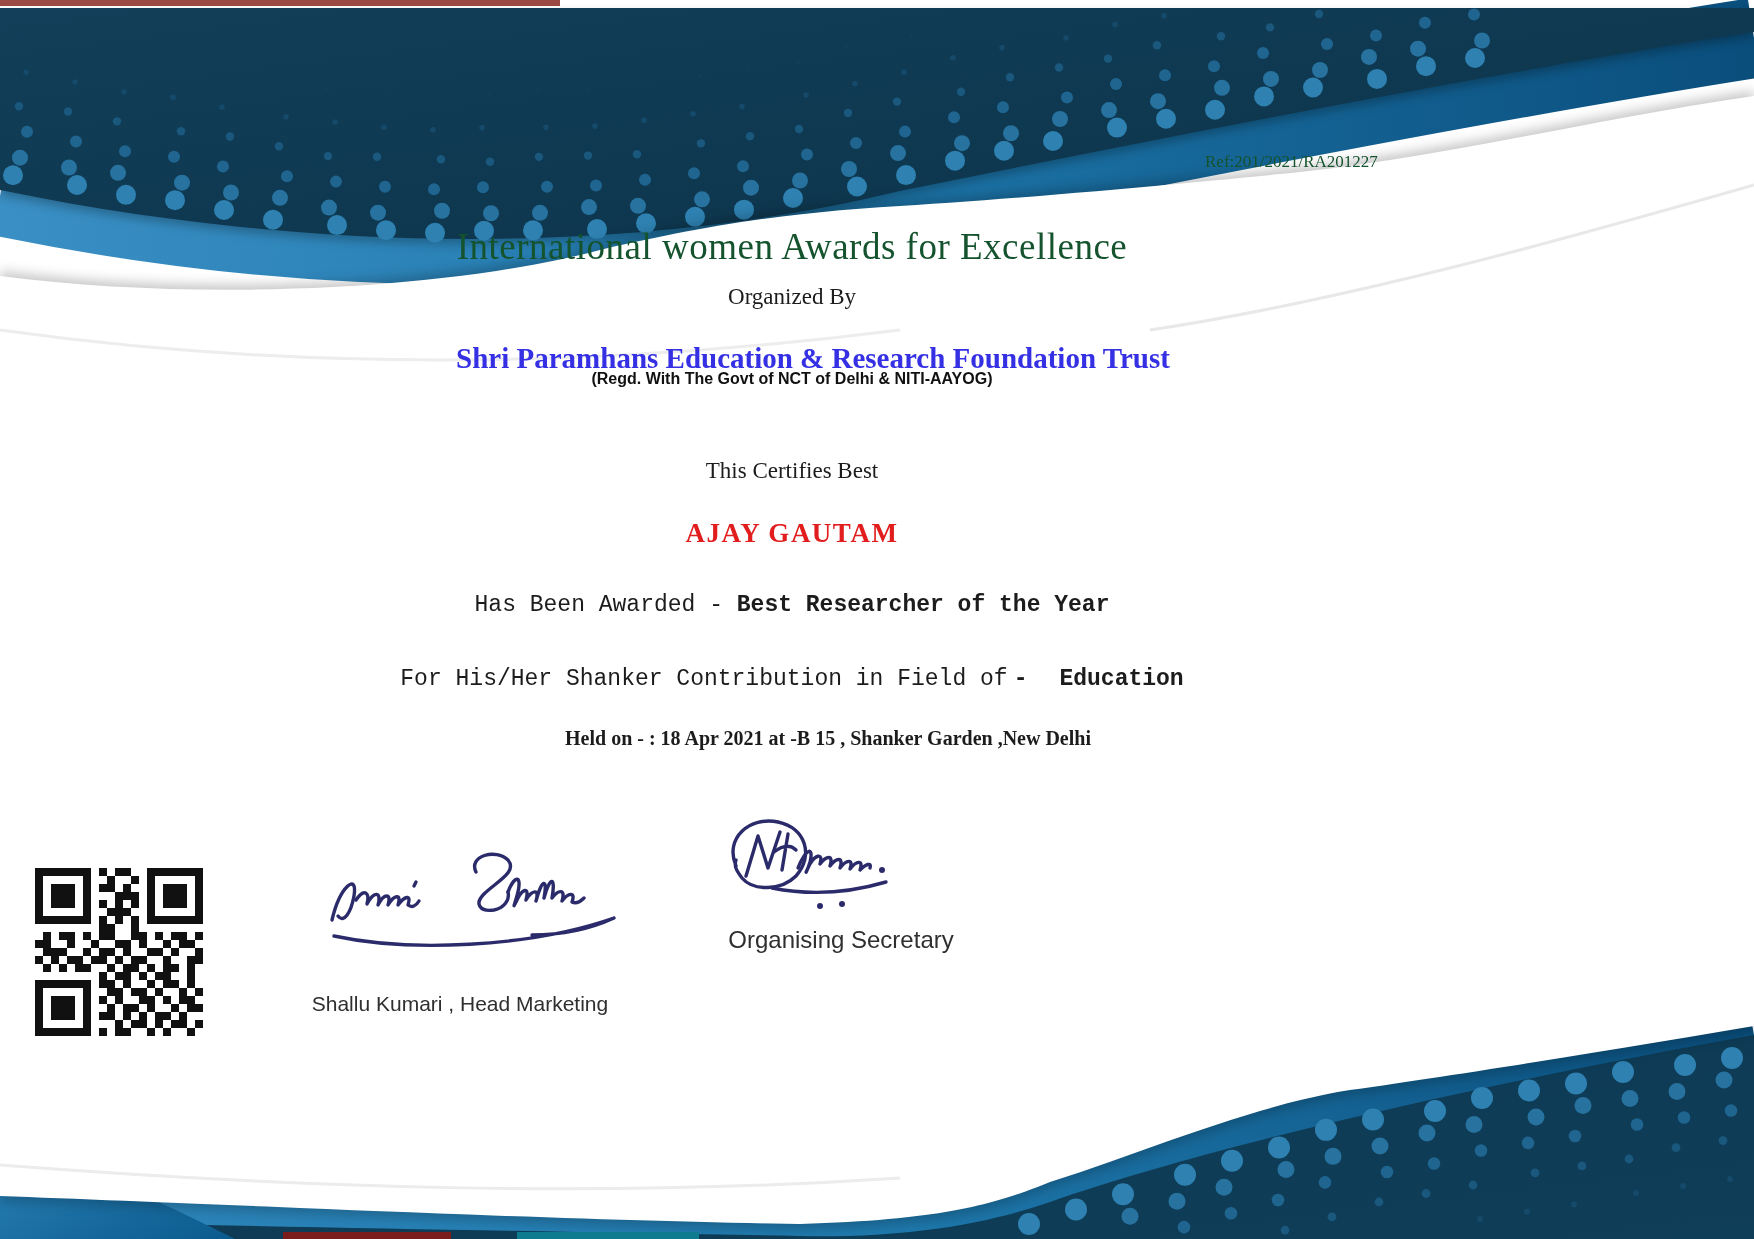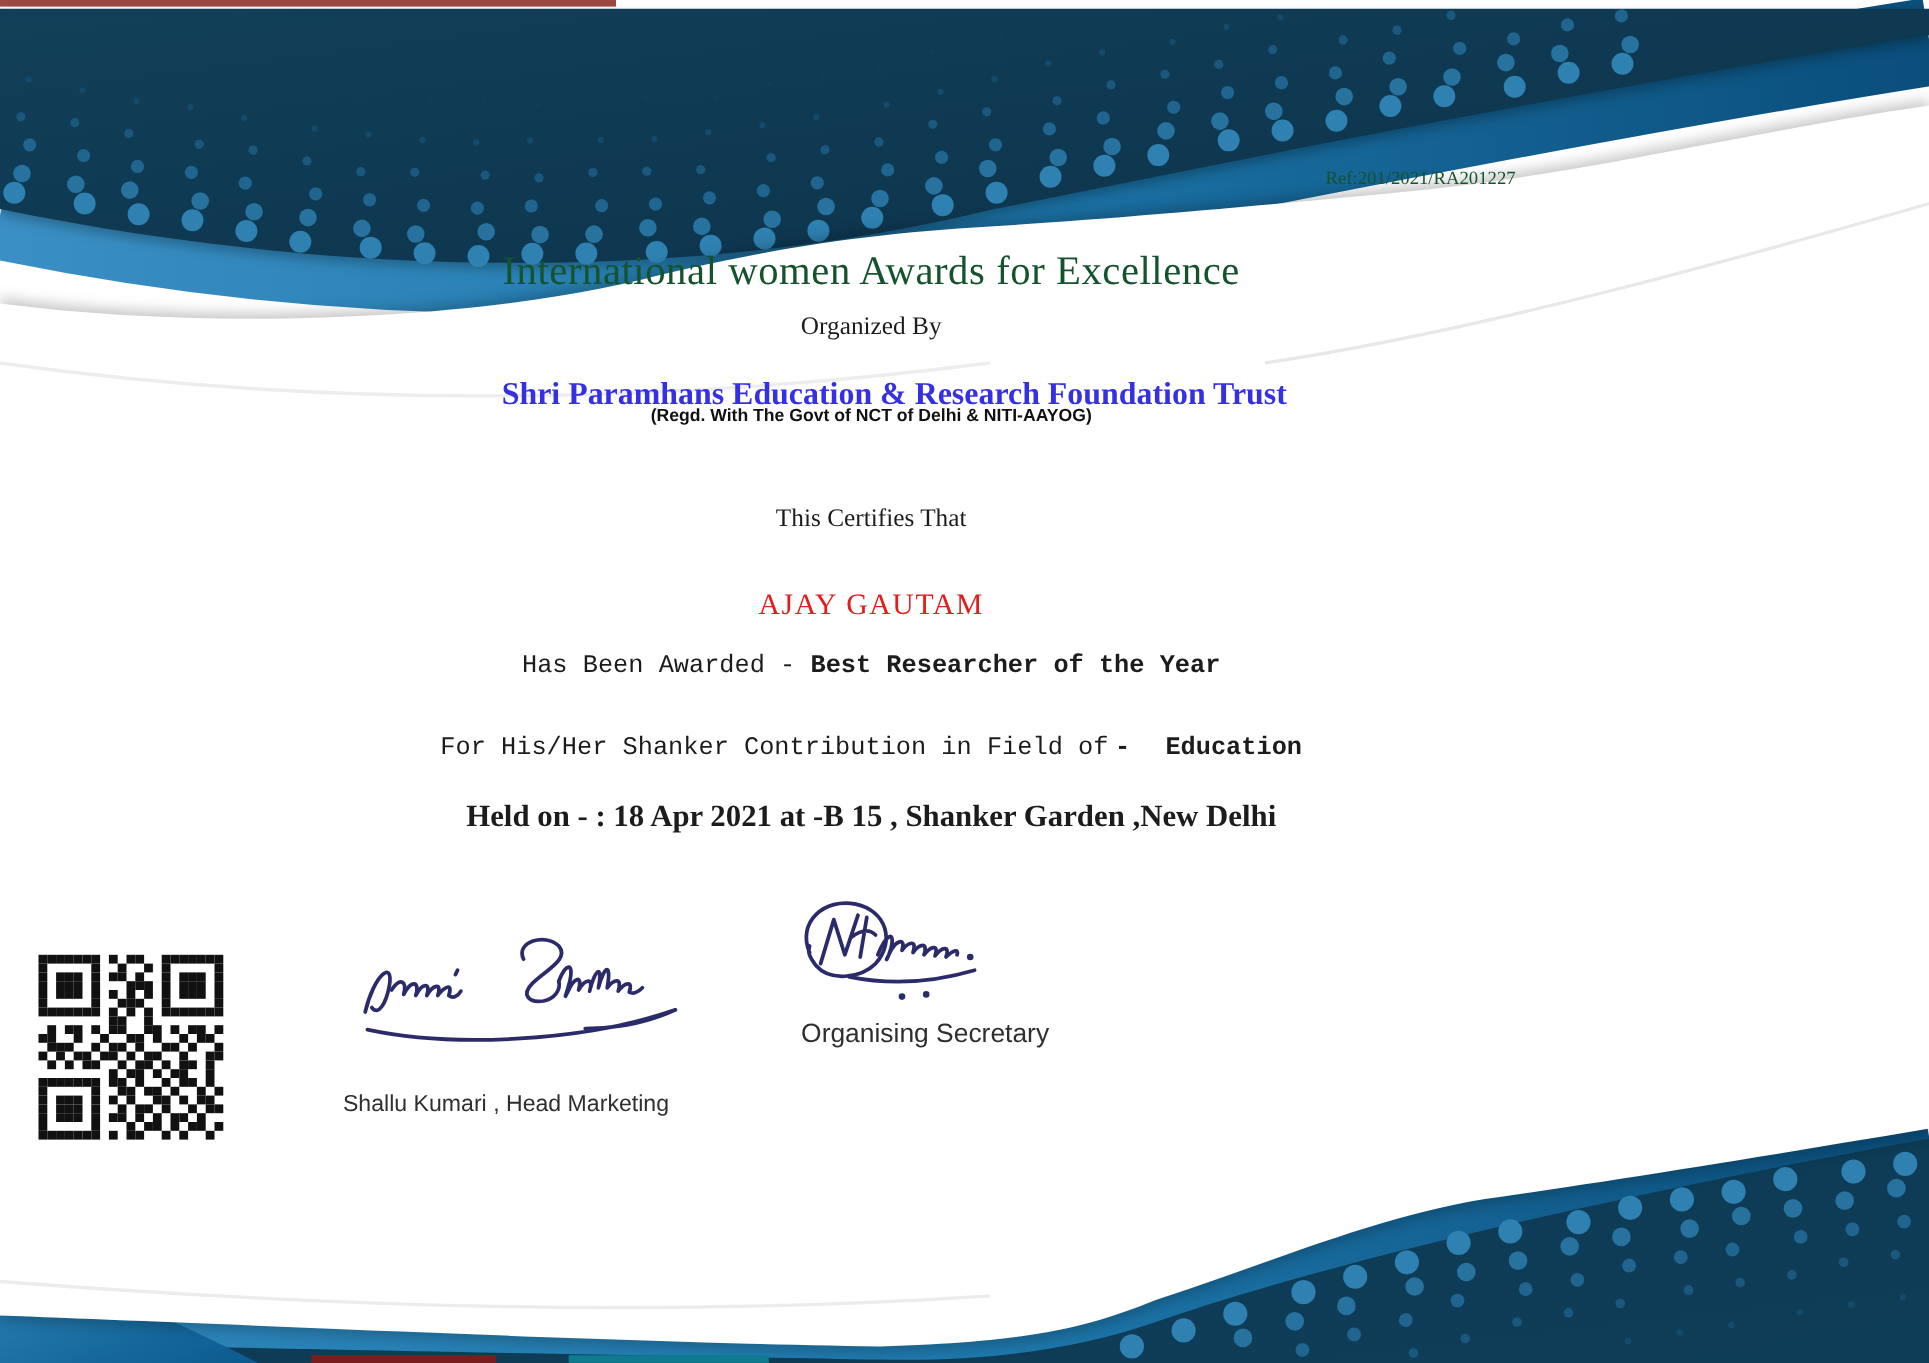--- a/index.html
+++ b/index.html
@@ -10,24 +10,24 @@
   #bottom-deco{top:980px;}
   .abs{position:absolute;}
   .centercol{position:absolute;left:0;top:0;width:1584px;}
   .line{position:absolute;left:0;width:100%;text-align:center;white-space:nowrap;}
   .ref{font-size:17px;color:#14532d;}
   .title{font-family:Liberation Serif, serif;font-size:37px;letter-spacing:.5px;color:#14532d;}
   .organized{font-size:23px;}
   .orgname{font-size:29px;font-weight:bold;color:var(--organization_blue,#3530e3);padding-left:21px;}
   .regd{font-family:"Liberation Sans", sans-serif;font-size:16px;font-weight:bold;color:#111;}
   .certifies{font-size:23px;}
-  .name{font-size:27px;font-weight:normal;letter-spacing:1.5px;color:var(--recipient_red,#e11d1d);margin-top:16px;}
+  .name{font-size:27px;font-weight:bold;letter-spacing:1.5px;color:var(--recipient_red,#e11d1d);}
   .serifline{font-size:23px;font-family:Liberation Mono, monospace;}
   .b{font-weight:bold;}
-  .heldon{font-size:28px;font-weight:bold;}
+  .heldon{font-size:20px;font-weight:bold;padding-left:36px;}
   .fielddash{font-weight:bold;margin:0 6px;}
   .fieldval{font-weight:bold;margin-left:26px;}
   .sanslabel{font-family:"Liberation Sans", sans-serif;color:#2f2f2f;position:absolute;text-align:center;white-space:nowrap;}
   .convenor{font-size:27px;}
   .convdetail{font-size:21px;}
   .secretary{font-size:24px;}
   .footerlink{font-family:"Liberation Sans", sans-serif;font-size:22px;color:var(--footer_text,#e8eff3);}
   .ink{stroke:var(--ink_navy,#2b2b6b);stroke-width:3.4;fill:none;stroke-linecap:round;stroke-linejoin:round;}
   .inkfill{fill:var(--ink_navy,#2b2b6b);}
   #qr{position:absolute;left:35px;top:868px;display:grid;
@@ -302,21 +302,21 @@
     <rect x="517" y="252" width="182" height="7" fill="#0e7b8e"></rect>
   </svg>
 
   <div class="abs ref" style="left:1205px;top:152px;">Ref:201/2021/RA201227</div>
 
   <div class="centercol">
     <div class="line title" style="top:225px;">International women Awards for Excellence</div>
     <div class="line organized" style="top:284px;">Organized By</div>
     <div class="line orgname" style="top:342px;">Shri Paramhans Education &amp; Research Foundation Trust</div>
     <div class="line regd" style="top:370px;">(Regd. With The Govt of NCT of Delhi &amp; NITI-AAYOG)</div>
-    <div class="line certifies" style="top:458px;">This Certifies That</div>
+    <div class="line certifies" style="top:458px;">This Certifies Best</div>
     <div class="line name" style="top:518px;">AJAY GAUTAM</div>
     <div class="line serifline" style="top:592px;">
       <span>Has Been Awarded - </span><span class="b">Best Researcher of the Year</span>
     </div>
     <div class="line serifline" style="top:666px;">
       <span>For His/Her Shanker Contribution in Field of</span><span class="fielddash">-</span><span class="fieldval">Education</span>
     </div>
     <div class="line heldon" style="top:727px;">Held on - : 18 Apr 2021 at -B 15 , Shanker Garden ,New Delhi</div>
   </div>
 

